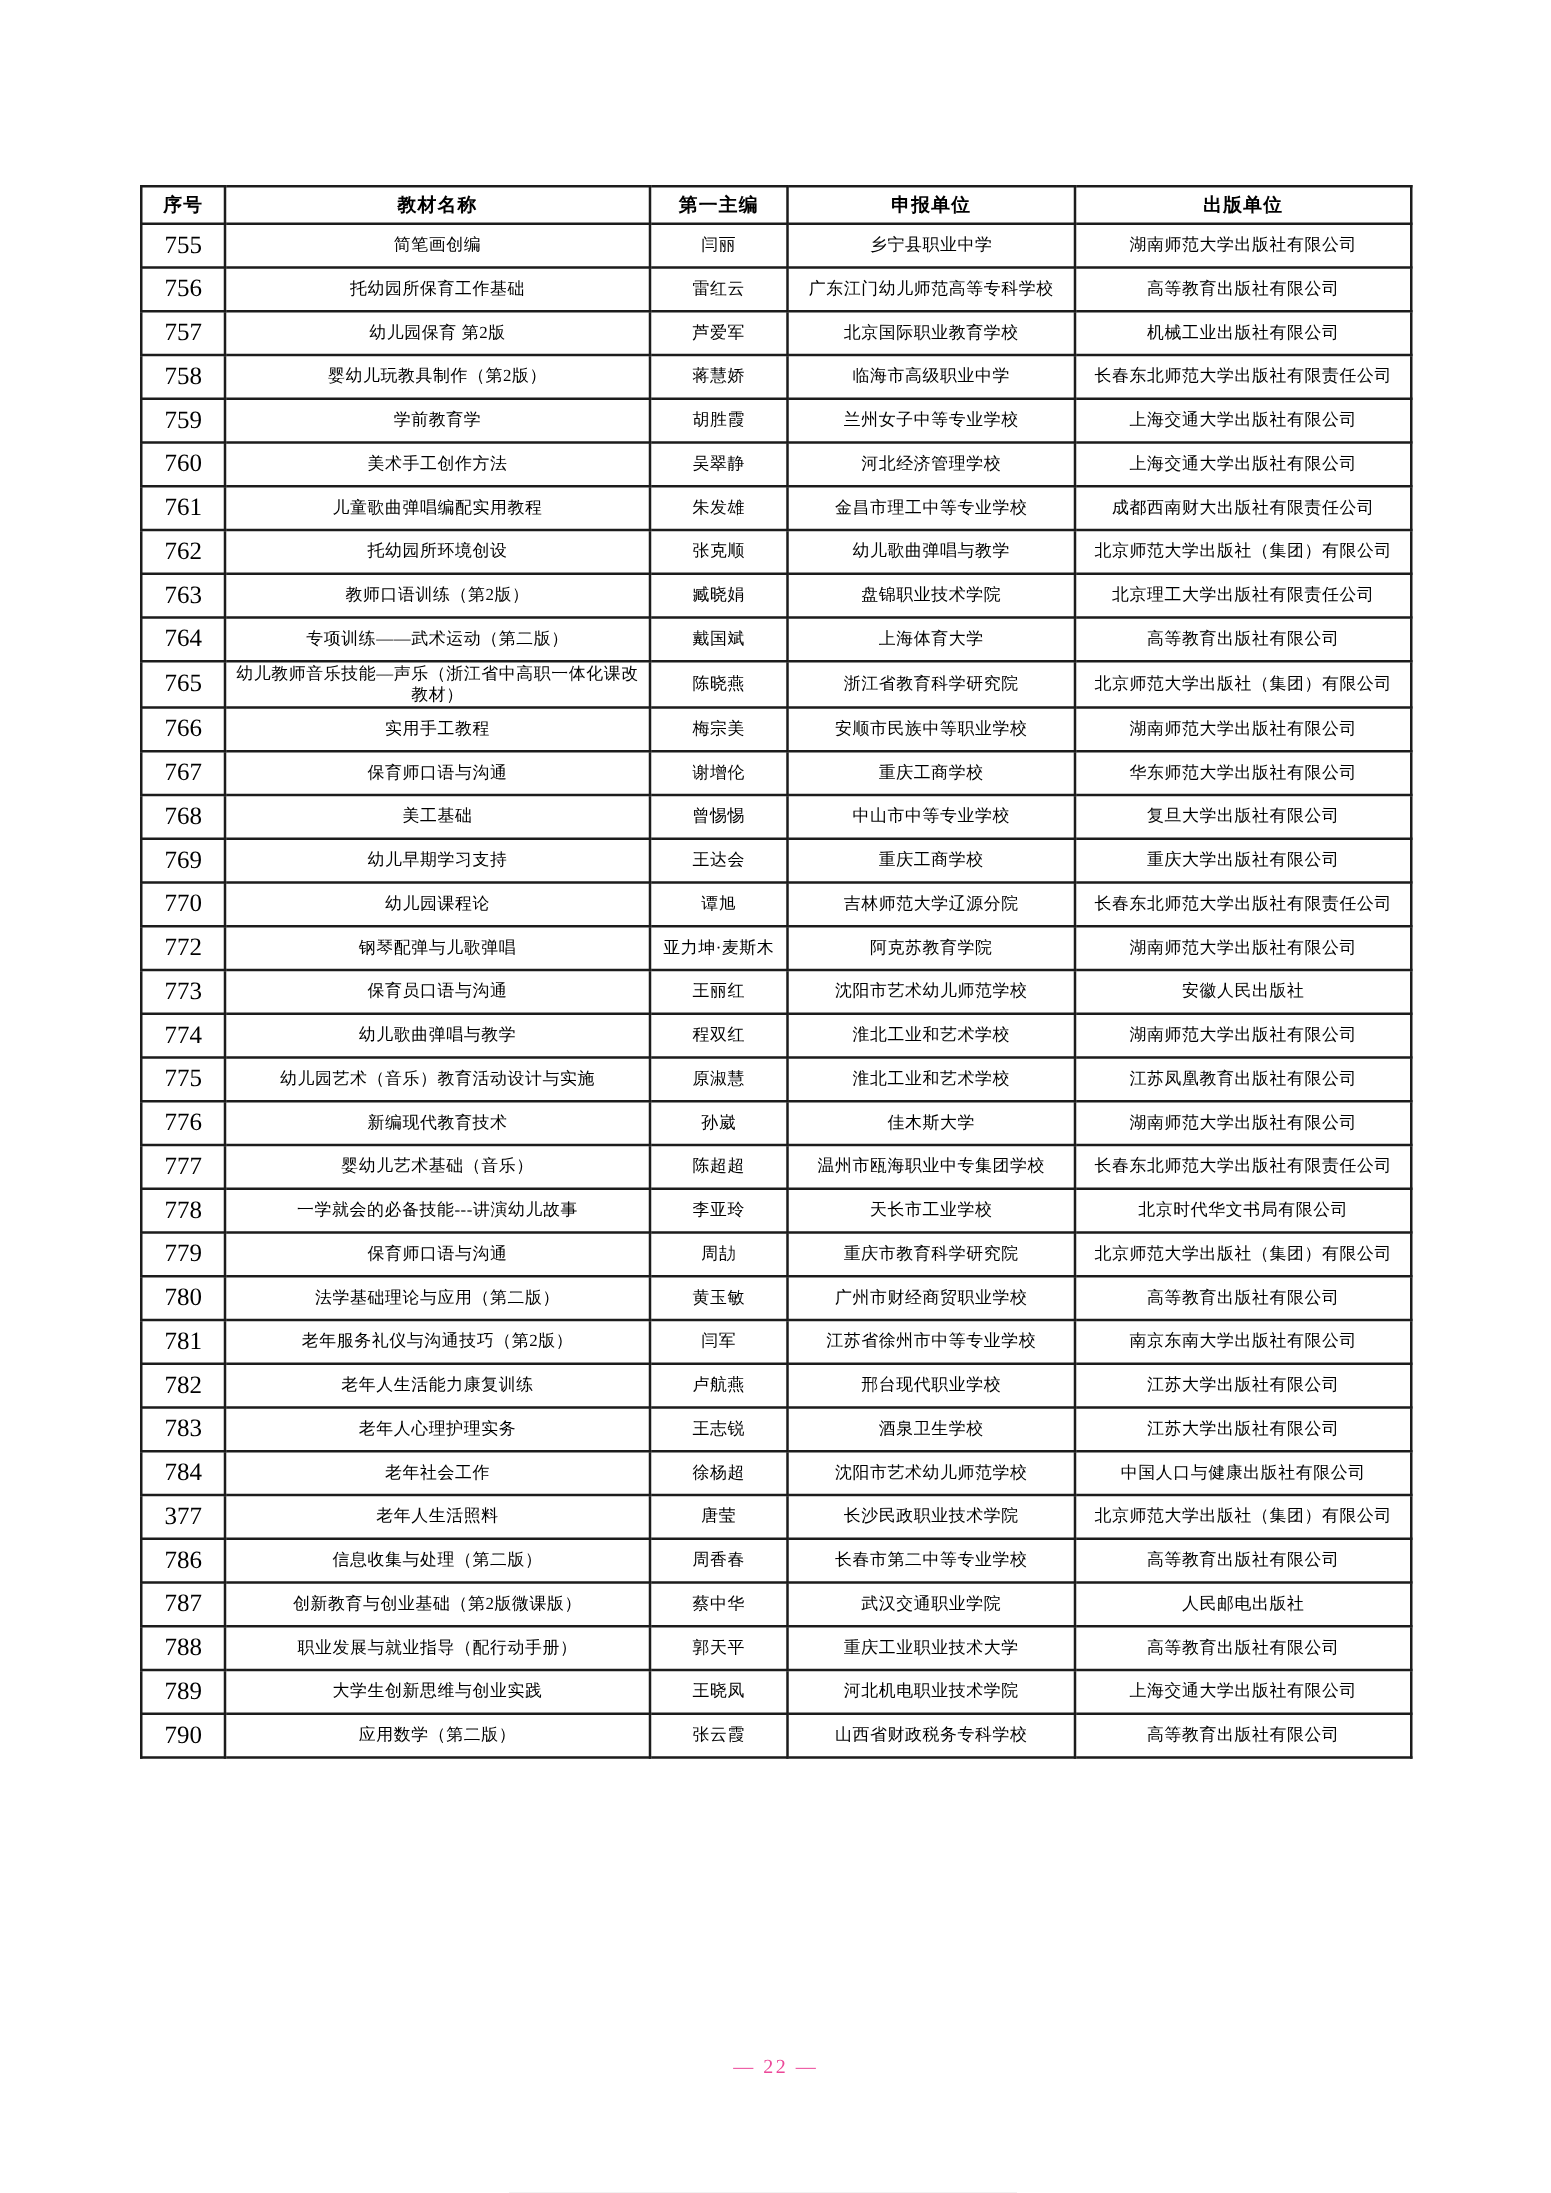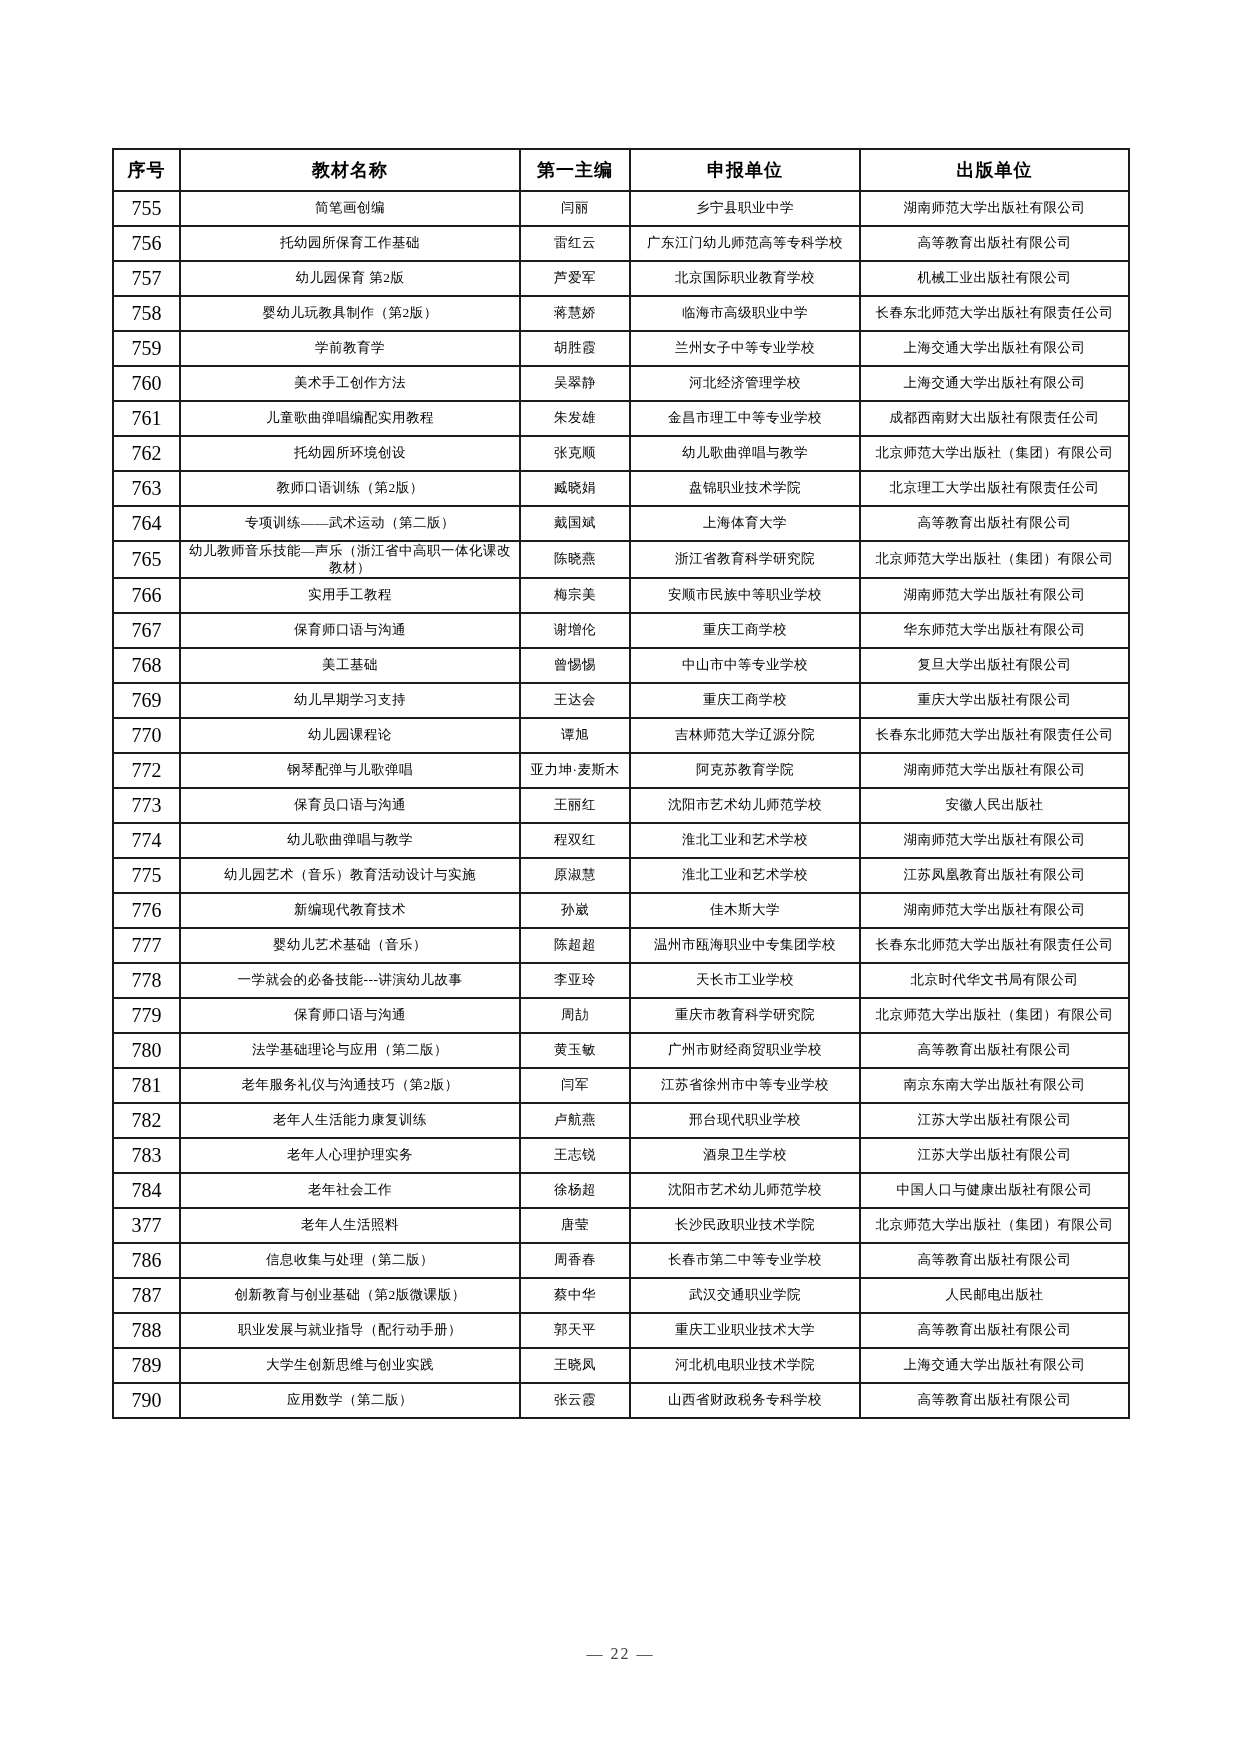--- a/index.html
+++ b/index.html
@@ -31,45 +31,45 @@
   table.doc-table th,
   table.doc-table td {
     border: 2px solid #1c1c1c;
     text-align: center;
     vertical-align: middle;
     padding: 1px 4px;
     box-sizing: border-box;
     overflow: hidden;
   }
   table.doc-table th {
-    height: 42px;
+    height: 30px;
     font-family: Liberation Serif, serif;
     font-weight: bold;
-    font-size: 18px;
+    font-size: 15px;
     letter-spacing: 1px;
   }
   table.doc-table td {
     height: 35px;
     font-size: 13.5px;
     line-height: 16.5px;
     letter-spacing: 0.5px;
   }
   table.doc-table td.col-0 {
     font-size: 20px;
     letter-spacing: 0;
   }
   .page-footer {
     position: absolute;
     left: 0;
     top: 1645px;
     width: 100%;
     text-align: center;
     font-size: 16px;
     font-family: "Liberation Serif", "DejaVu Serif", serif;
-    color: #404040;
+    color: #ec4899;
     letter-spacing: 2px;
   }
 </style>
 </head>
 <body>
 
 <div class="page">
 
   <div class="doc-table-wrap">
     <table class="doc-table">

